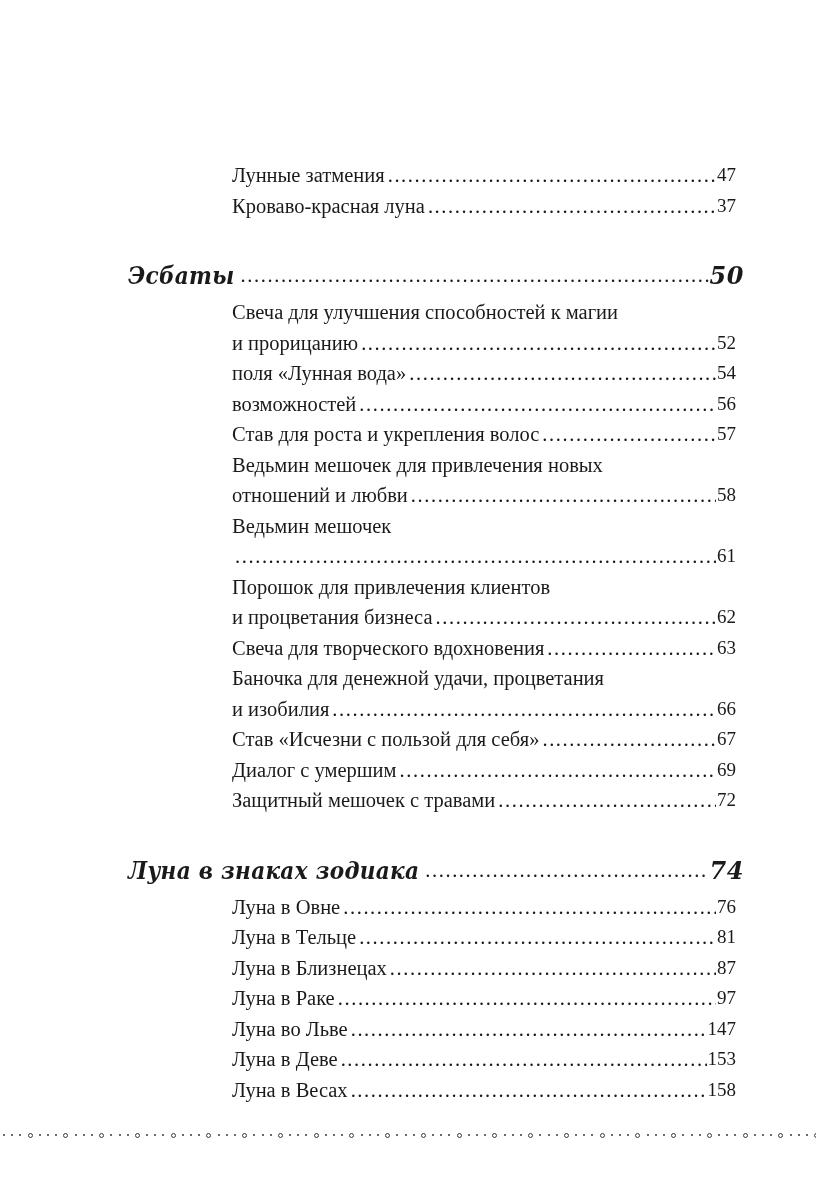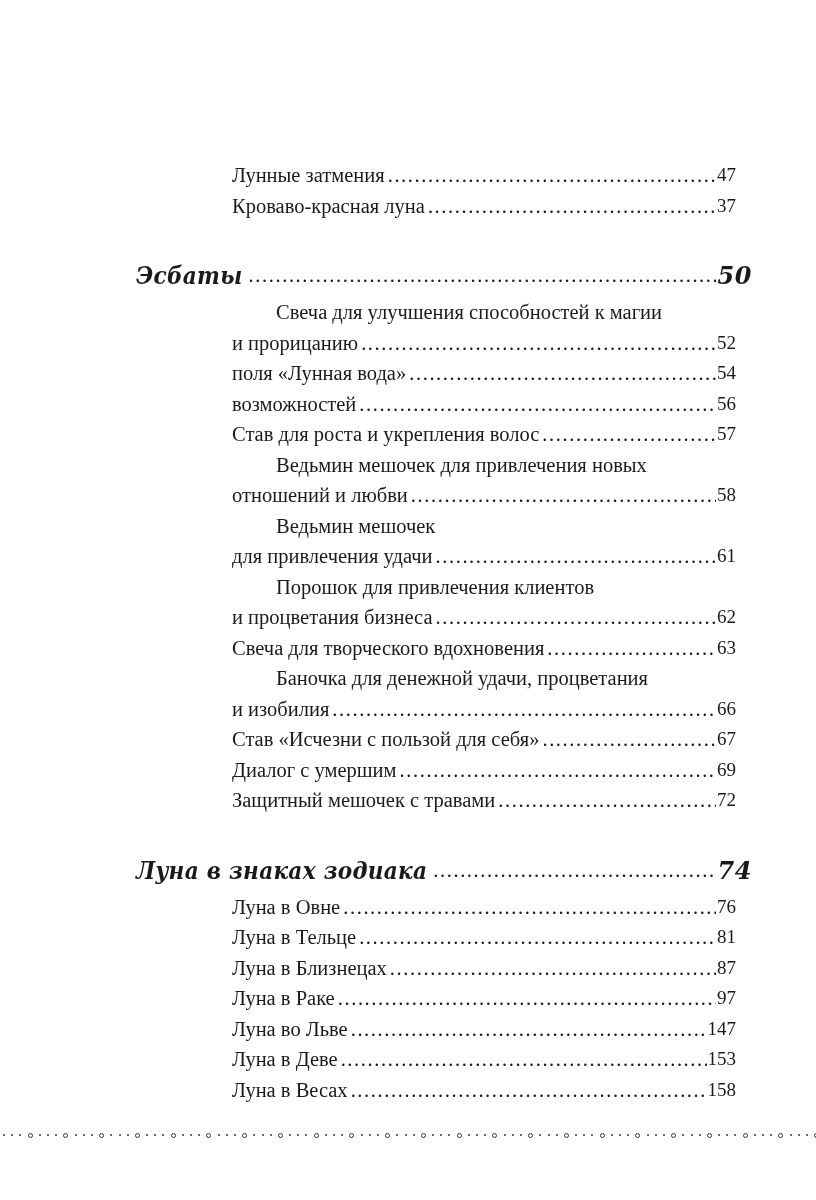--- a/index.html
+++ b/index.html
@@ -66,26 +66,25 @@
     width: 504px;
     font-size: 20.5px;
     line-height: 30.5px;
   }
   .entry .leader { font-size: 20.5px; }
   .entry .pageno { font-size: 19px; }
 
   .entry .wrapline {
     white-space: pre;
     display: block;
-    margin-left: 44px;
   }
 
   
   .heading {
-    margin-left: 16px;
+    margin-left: 8px;
     width: 616px;
     font-family: "DejaVu Serif", "Liberation Serif", serif;
     font-size: 24px;
     line-height: 34px;
     font-weight: 700;
     font-style: italic;
     letter-spacing: 0.3px;
   }
   .heading .title {
     font-stretch: semi-condensed;
@@ -196,21 +195,20 @@
       </div>
       <div class="entry row">
         <span class="title">отношений и любви</span>
         <span class="leader">..........................................................................................</span>
         <span class="pageno">58</span>
       </div>
       <div class="entry">
         <span class="wrapline">Ведьмин мешочек</span>
       </div>
       <div class="entry row">
-        <span class="title">для привлечения удачи</span>
         <span class="leader">..........................................................................................</span>
         <span class="pageno">61</span>
       </div>
       <div class="entry">
         <span class="wrapline">Порошок для привлечения клиентов</span>
       </div>
       <div class="entry row">
         <span class="title">и процветания бизнеса</span>
         <span class="leader">..........................................................................................</span>
         <span class="pageno">62</span>

